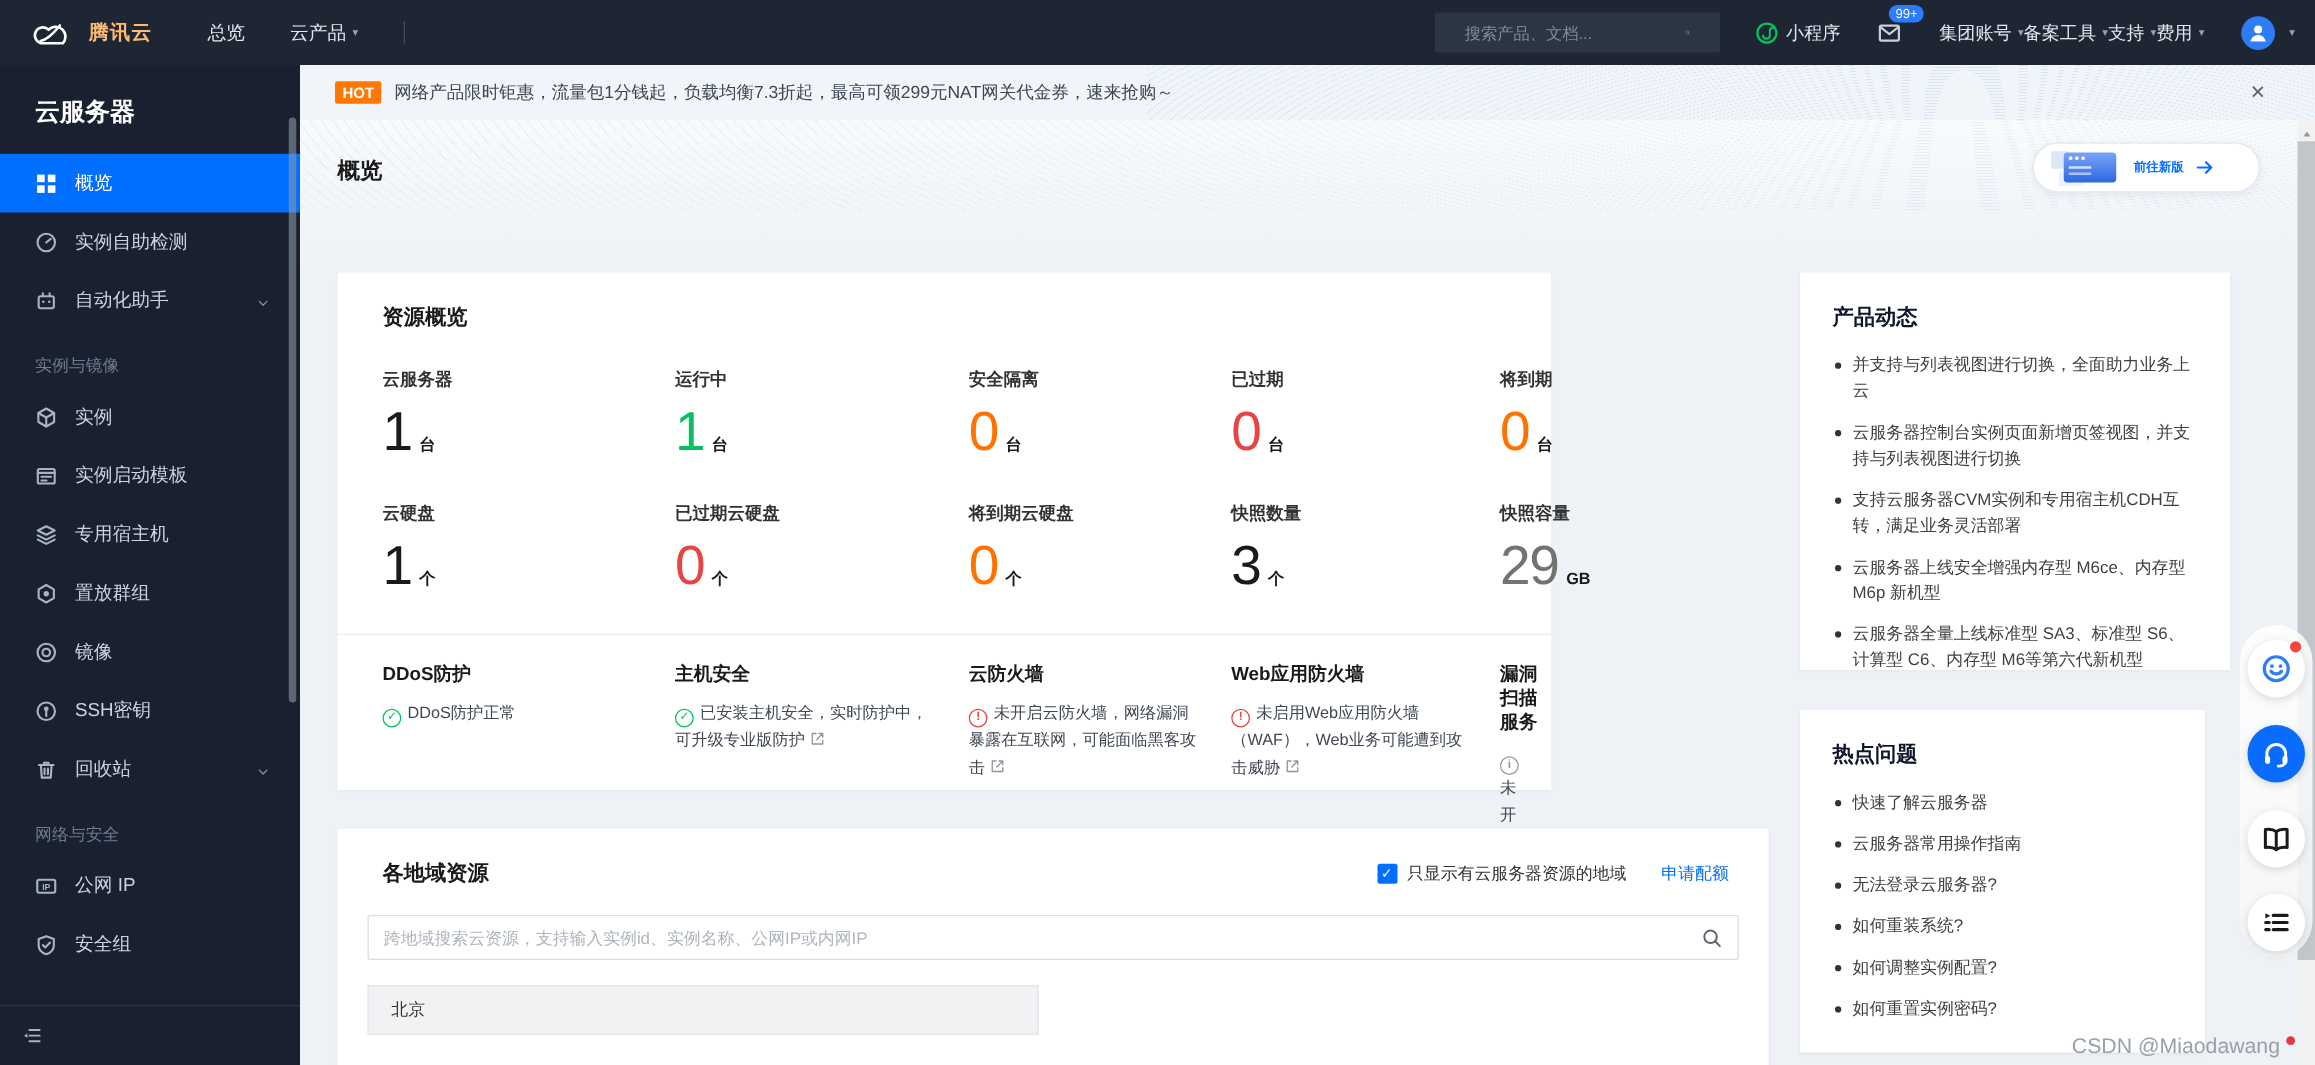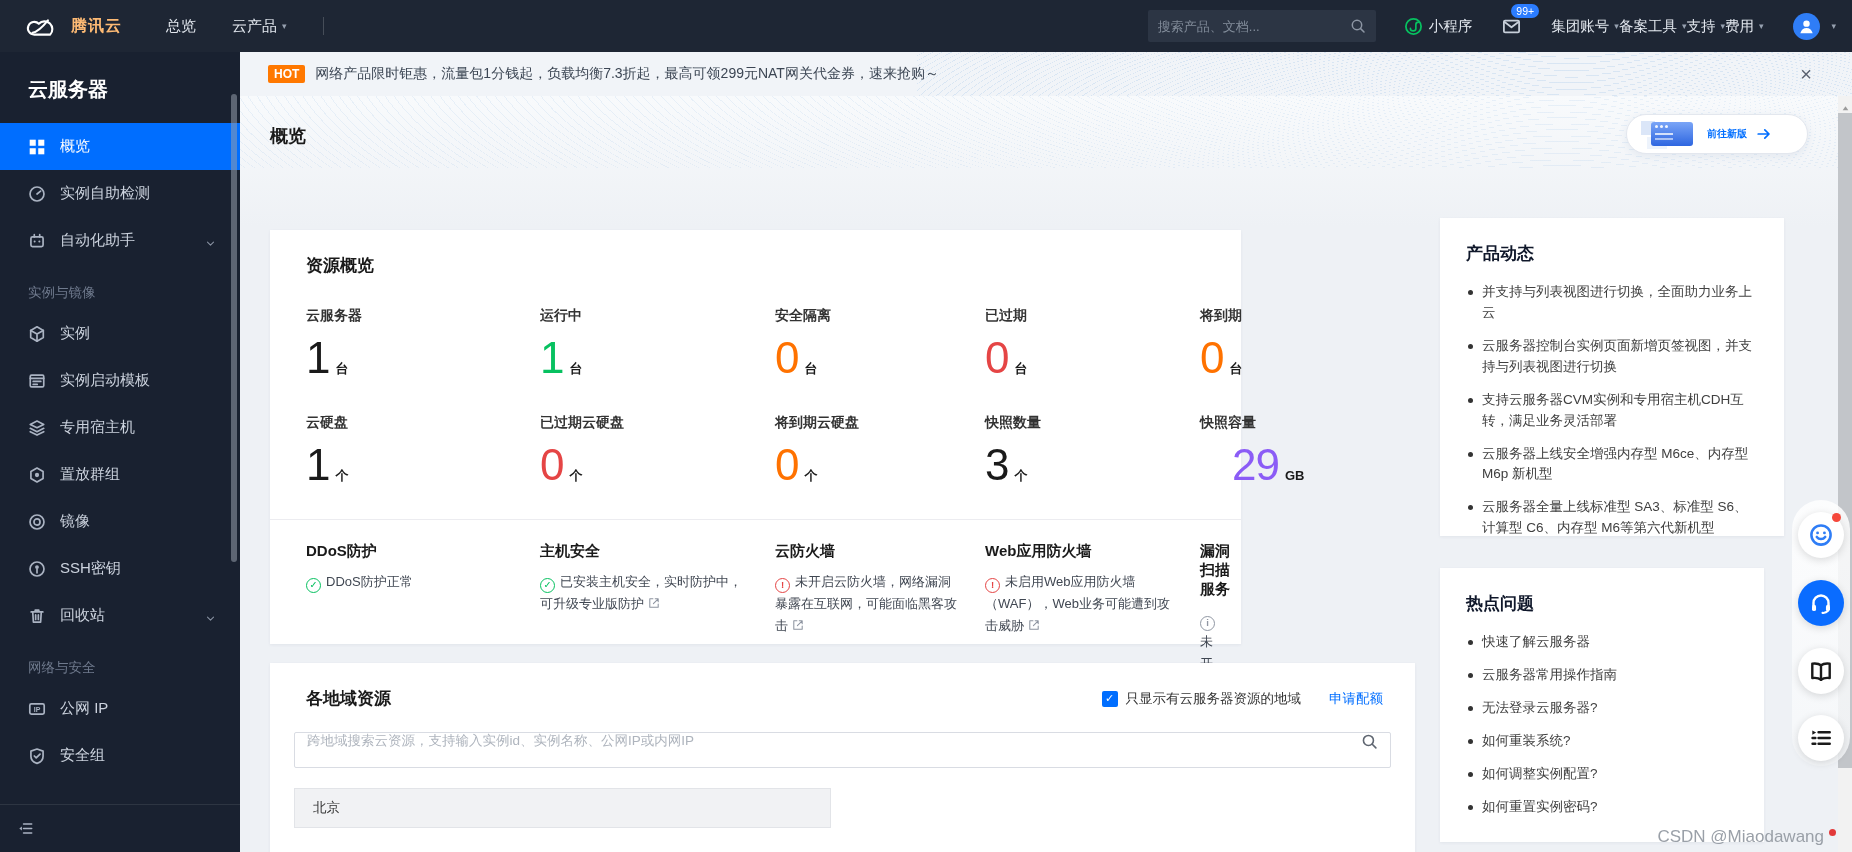--- a/index.html
+++ b/index.html
@@ -8,21 +8,21 @@
   
   .topnav{position:absolute;left:0;top:0;width:1852px;height:52px;background:#1e2634;display:flex;align-items:center;z-index:40;color:#e6eaf0;}
   .logo-wrap{display:flex;align-items:center;margin-left:22px;}
   .logo-wrap svg{display:block;}
   .brand{font-size:16px;font-weight:bold;color:#fdba74;margin-left:9px;letter-spacing:1px;}
   .nav-left{display:flex;align-items:center;margin-left:44px;gap:36px;font-size:15px;}
   .nav-item{display:flex;align-items:center;cursor:pointer;color:#e2e7ee;white-space:nowrap;}
   .chev{font-size:9px;color:#96a0af;margin-left:5px;}
   .nav-divider{width:1px;height:18px;background:rgba(255,255,255,.18);margin-left:36px;}
   .nav-spacer{flex:1;}
-  .nav-search{width:228px;height:32px;background:#2c3544;border-radius:2px;display:flex;align-items:center;padding:0 10px;margin-right:28px;}
+  .nav-search{width:228px;height:32px;background:#2c3544;border-radius:2px;display:flex;align-items:center;padding:0 24px;margin-right:28px;}
   .nav-search input{flex:1;background:transparent;border:0;outline:none;color:#cfd6df;font-size:13px;font-family:inherit;}
   .nav-search .sic{width:16px;height:16px;color:#8d96a4;}
   .nav-right{display:flex;align-items:center;gap:30px;margin-right:16px;font-size:14.5px;}
   .mini-prog{display:flex;align-items:center;gap:6px;}
   .mini-prog .mpi{width:19px;height:19px;color:#07c160;}
   .mail-wrap{position:relative;display:flex;align-items:center;}
   .mail-wrap .mic{width:19px;height:19px;color:#c7cfd9;}
   .mail-badge{position:absolute;top:-13px;left:9px;background:#2b7cff;color:#fff;font-size:10.5px;line-height:14px;padding:0 5px;border-radius:8px;white-space:nowrap;}
   .avatar-wrap{display:flex;align-items:center;gap:6px;}
   .avatar{width:27px;height:27px;border-radius:50%;background:#2f7df6;display:flex;align-items:center;justify-content:center;overflow:hidden;}
@@ -57,21 +57,21 @@
   .nv-mini{width:58px;height:30px;position:relative;margin-left:14px;}
   .nv-sq1{position:absolute;left:0;top:2px;width:14px;height:14px;background:#dbe6f8;}
   .nv-sq2{position:absolute;left:6px;bottom:0;width:20px;height:12px;background:#edf3fc;}
   .nv-win{position:absolute;left:10px;top:3px;width:42px;height:24px;border-radius:3px;background:linear-gradient(#7aa5f7,#2e66e0);}
   .nv-win::before{content:"";position:absolute;left:4px;top:3px;width:3px;height:3px;border-radius:50%;background:#fff;box-shadow:5px 0 0 #fff,10px 0 0 #fff;opacity:.9;}
   .nv-win::after{content:"";position:absolute;left:4px;top:11px;width:18px;height:2px;background:rgba(255,255,255,.75);box-shadow:0 5px 0 rgba(255,255,255,.55);}
   .nv-label{color:#006eff;font-size:10px;margin-left:8px;font-weight:bold;}
   .nv-arrow{width:16px;height:16px;color:#006eff;margin-left:9px;}
 
   .card{position:absolute;background:#fff;box-shadow:0 1px 3px rgba(60,75,100,.07);}
-  #resource-card{left:30px;top:134px;width:971px;height:414px;}
+  #resource-card{left:30px;top:122px;width:971px;height:414px;}
   .rc-title{font-size:17px;font-weight:bold;color:#1a1a1a;margin:24px 0 0 36px;}
   .stats{display:grid;grid-template-columns:234px 235px 210px 215px 1fr;margin:30px 36px 0 36px;}
   .stats.second{margin-top:34px;}
   .stat-label{font-size:14px;font-weight:bold;color:#333;}
   .num-line{display:flex;align-items:baseline;margin-top:11px;}
   .num{font-size:44px;line-height:1;letter-spacing:-1px;color:#1a1a1a;}
   .unit{font-size:13px;color:#1a1a1a;margin-left:6px;font-weight:bold;}
   .rc-divider{height:1px;background:#ececf0;margin:32px 0 0 0;}
   .security{display:grid;grid-template-columns:234px 235px 210px 215px 1fr;margin:22px 36px 0 36px;}
   .sec-title{font-size:15px;font-weight:bold;color:#1a1a1a;}
@@ -81,21 +81,21 @@
   .st-warn{border-color:#e54545;color:#e54545;}
   .st-info{border-color:#9097a3;color:#9097a3;}
   .ext-link{display:inline-block;width:12px;height:12px;color:#8d94a0;margin-left:4px;position:relative;top:1px;}
 
   #region-card{left:30px;top:567px;width:1145px;height:300px;padding:24px 24px 0 24px;}
   .region-head{display:flex;align-items:center;}
   .region-title{font-size:17px;font-weight:bold;color:#1a1a1a;margin-left:12px;flex:1;}
   .cbx{width:16px;height:16px;background:#006eff;border-radius:2px;color:#fff;font-size:11px;display:flex;align-items:center;justify-content:center;cursor:pointer;}
   .cbx-label{font-size:13.5px;color:#333;margin:0 28px 0 8px;}
   .quota-link{font-size:13.5px;color:#006eff;cursor:pointer;margin-right:8px;}
-  .region-search{margin-top:22px;height:36px;border:1px solid #d9dce3;border-radius:2px;display:flex;align-items:flex-start;padding:0 12px;background:#fff;}
+  .region-search{margin-top:22px;height:36px;border:1px solid #d9dce3;border-radius:2px;display:flex;align-items:center;padding:0 12px;background:#fff;}
   .region-search input{flex:1;border:0;outline:none;font-size:13.5px;color:#333;font-family:inherit;}
   .region-search input::placeholder{color:#aeb4bd;}
   .region-search .sic{width:17px;height:17px;color:#5f6671;}
   .nav-search input::placeholder{color:#828c9a;}
   .region-tab{margin-top:20px;width:537px;height:40px;background:#f1f2f4;border:1px solid #e2e4e8;font-size:13.5px;color:#333;display:flex;align-items:center;padding-left:18px;cursor:pointer;}
 
   #news-card{left:1200px;top:122px;width:344px;height:318px;padding:24px 26px;}
   #faq-card{left:1200px;top:472px;width:324px;height:274px;padding:24px 26px;}
   .panel-title{font-size:17px;font-weight:bold;color:#0f172a;}
   .panel-list{list-style:none;margin-top:17px;}
@@ -414,21 +414,21 @@
         <div class="stat">
           <div class="stat-label">快照数量</div>
           <div class="num-line">
             <span class="num" style="color: rgb(26, 26, 26);">3</span>
             <span class="unit">个</span>
           </div>
         </div>
         <div class="stat">
           <div class="stat-label">快照容量</div>
           <div class="num-line">
-            <span class="num" style="color: #8b5cf6; margin-left: 32px;">29</span>
+            <span class="num" style="color: #737373;">29</span>
             <span class="unit">GB</span>
           </div>
         </div>
       </div>
     <div class="rc-divider"></div>
     <div class="security" id="security-row">
         <div class="sec-item">
           <div class="sec-title">DDoS防护</div>
           <div class="sec-body"><span class="sic-status st-ok">✓</span><span>DDoS防护正常</span></div>
         </div>

